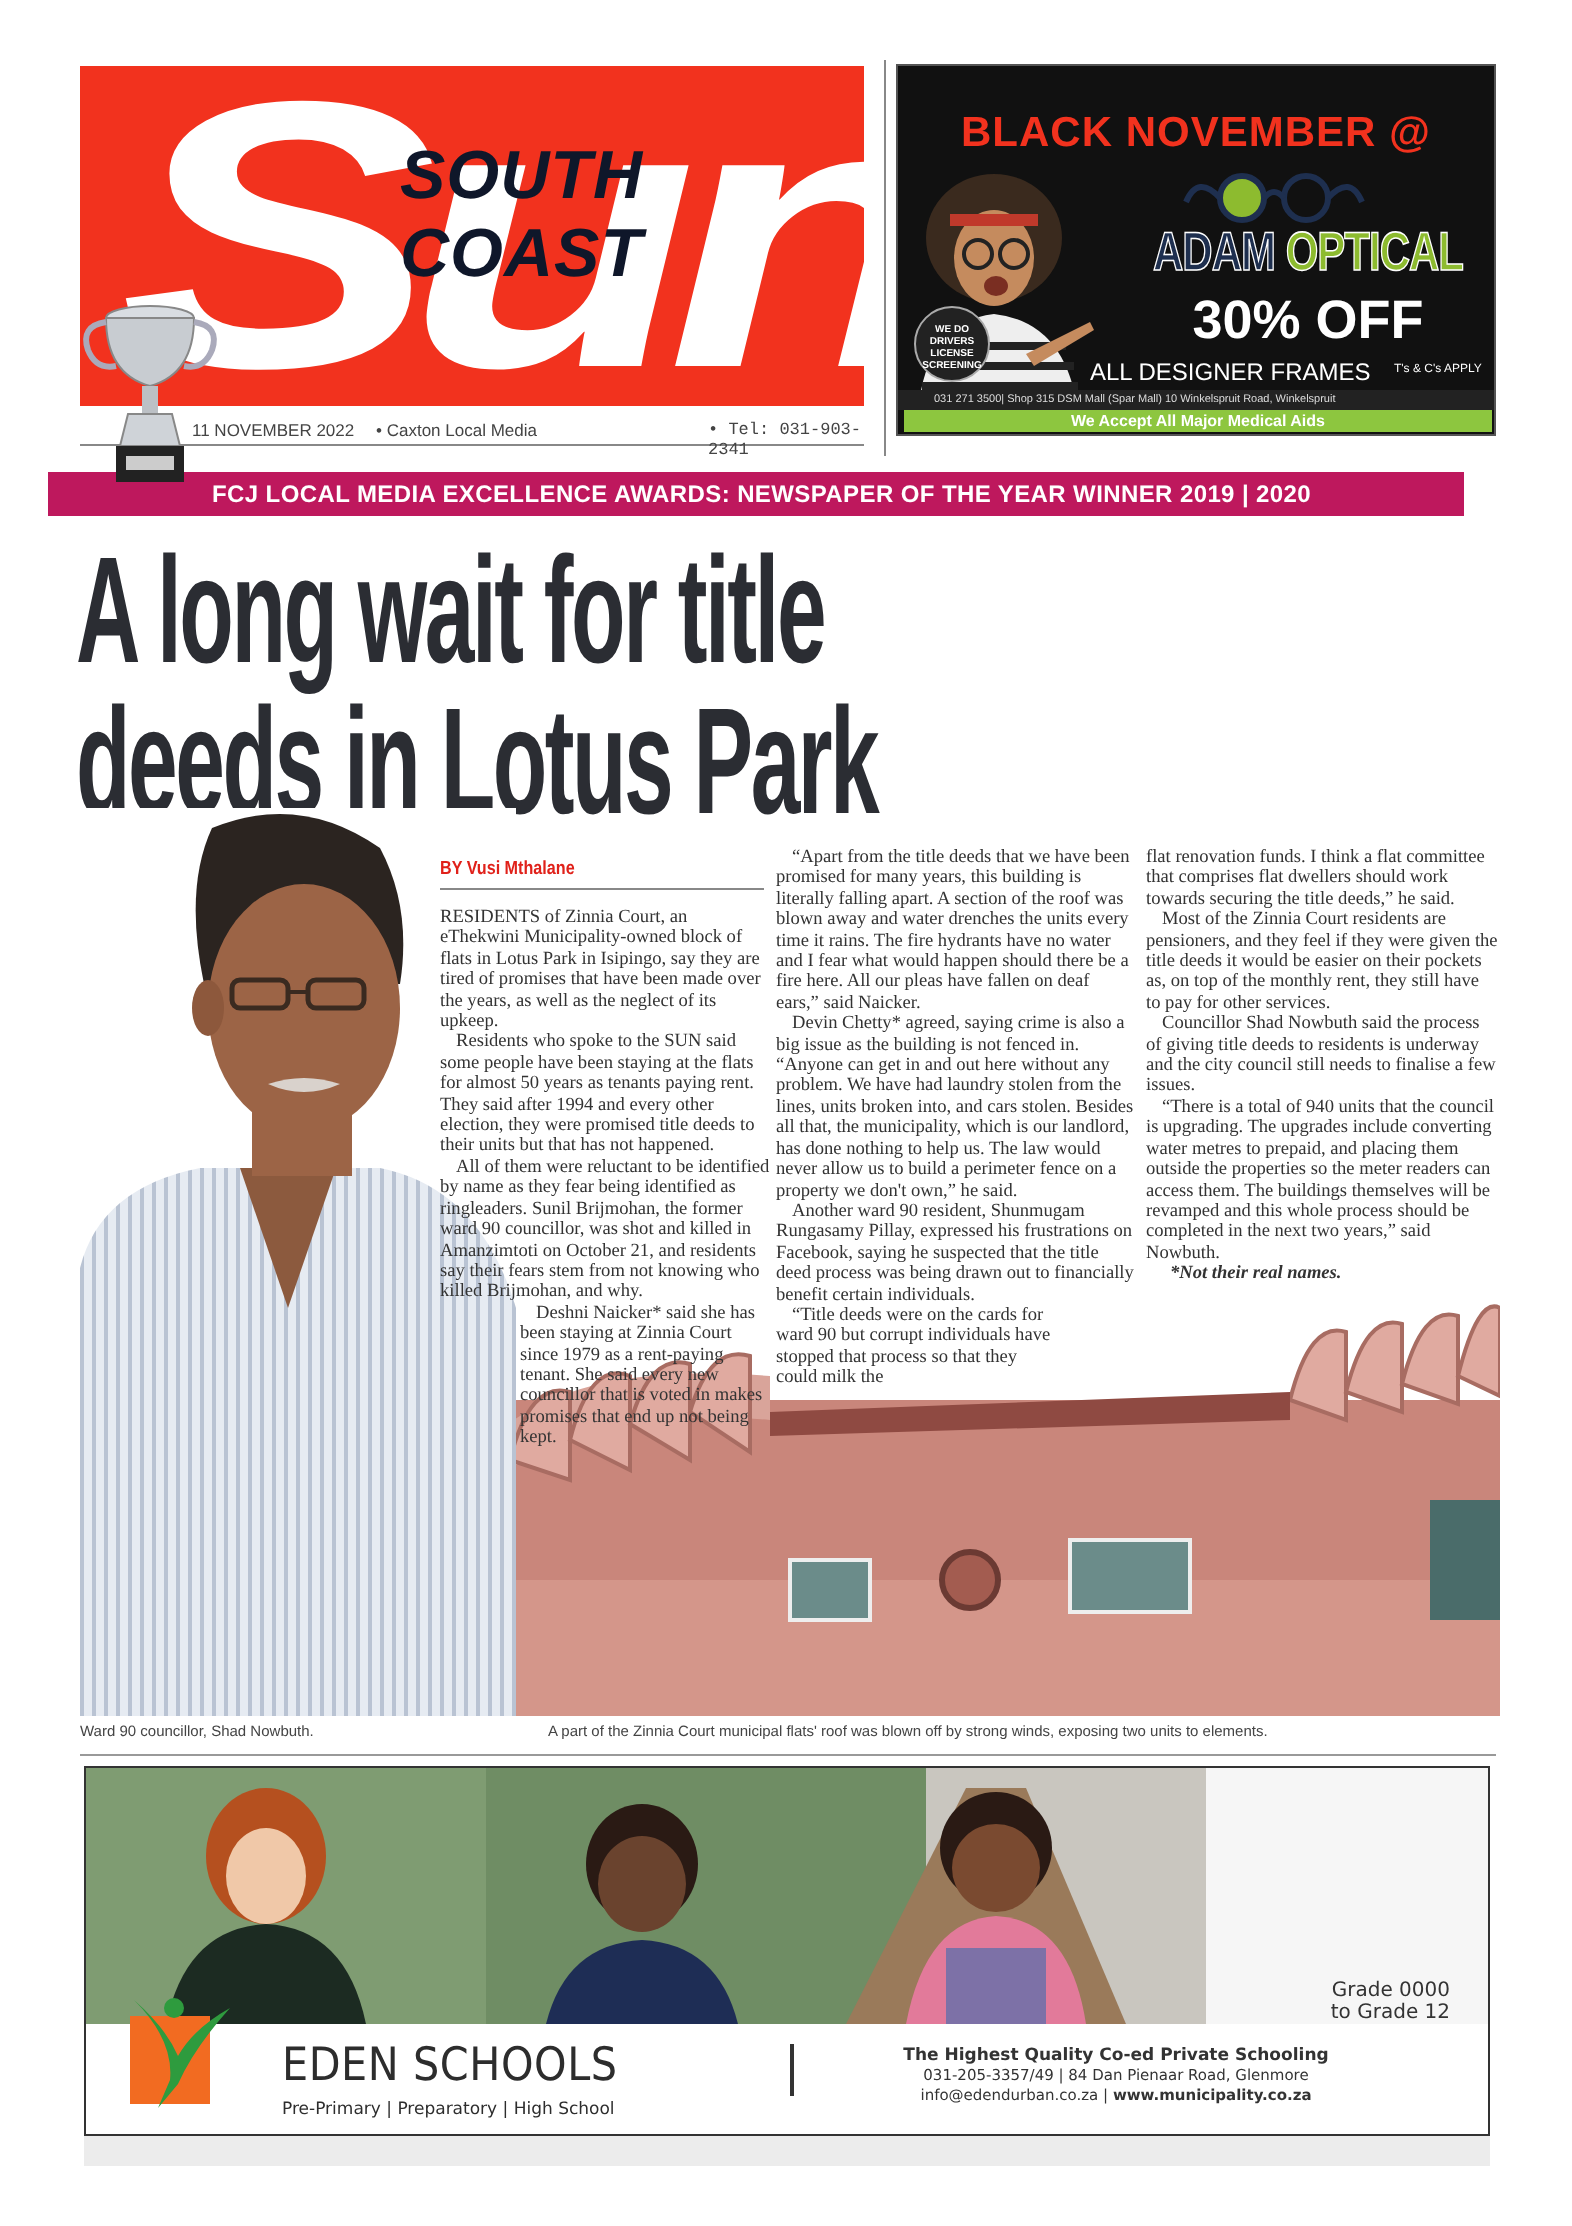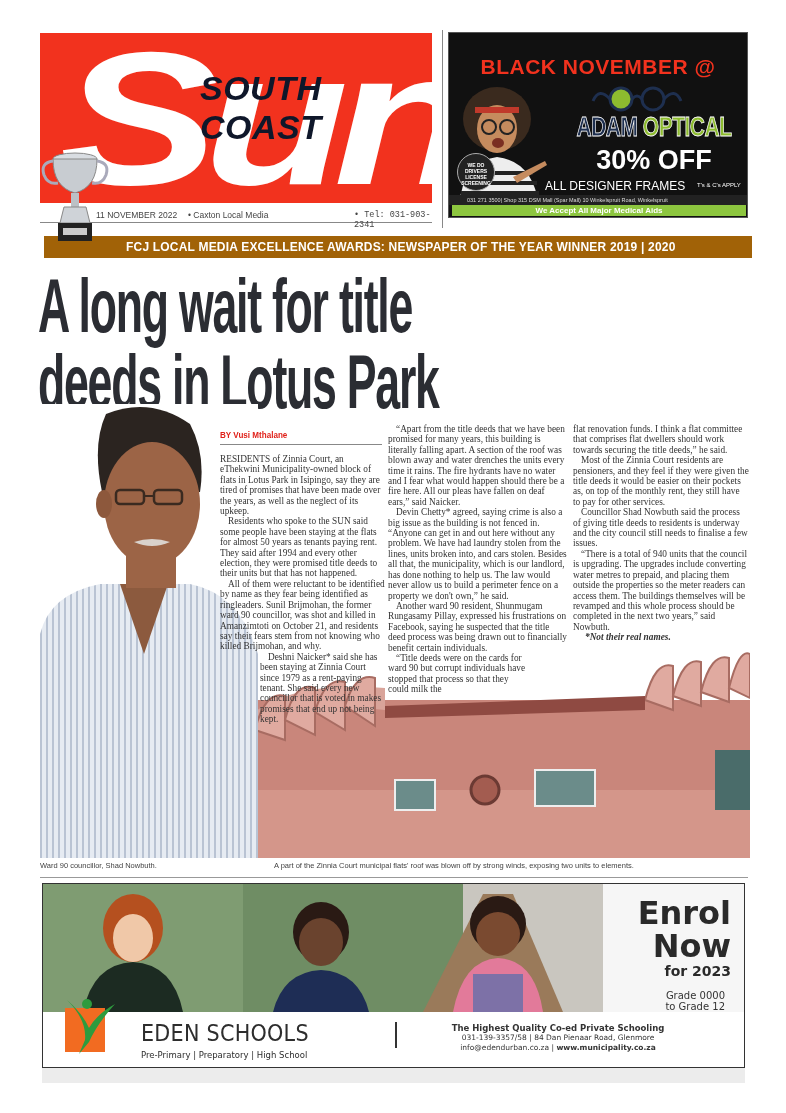--- a/index.html
+++ b/index.html
@@ -92,21 +92,21 @@
   }
   .badge-drivers {
     position: absolute; left: 8px; top: 120px; width: 38px; height: 38px; border-radius: 50%;
     background: #222; border: 1px solid #aaa;
     font-family: "Liberation Sans", sans-serif; font-weight: bold; font-size: 5px; color: #fff;
     text-align: center; padding-top: 8px; line-height: 6px;
   }
 
   
   .award-banner {
-    position: absolute; left: 44px; top: 236px; width: 708px; height: 22px; background: #a16207;
+    position: absolute; left: 24px; top: 236px; width: 708px; height: 22px; background: #be185d;
     font-family: "Liberation Sans", sans-serif; font-weight: bold; font-size: 12px; color: #fff;
     line-height: 22px; padding-left: 82px; letter-spacing: 0.2px;
   }
 
   
   .headline {
     position: absolute; left: 38px; top: 268px; width: 720px;
     font-family: "Liberation Sans", sans-serif; font-weight: bold; color: #2b2d33;
     font-size: 72px; line-height: 72px; letter-spacing: -2px;
     transform: scaleX(0.62) scaleY(1.05); transform-origin: left top; white-space: nowrap;
@@ -331,38 +331,33 @@
     <ellipse cx="90" cy="54" rx="20" ry="24" fill="#f0c8a8"></ellipse>
     <path d="M40 128 Q50 80 90 78 Q130 80 140 128 Z" fill="#1c2b22"></path>
     <ellipse cx="278" cy="48" rx="28" ry="30" fill="#2a1a14"></ellipse>
     <ellipse cx="278" cy="58" rx="22" ry="24" fill="#6a432e"></ellipse>
     <path d="M230 128 Q240 88 278 86 Q316 88 326 128 Z" fill="#1e2d55"></path>
     <ellipse cx="455" cy="40" rx="28" ry="28" fill="#2a1a14"></ellipse>
     <ellipse cx="455" cy="50" rx="22" ry="22" fill="#7a4a30"></ellipse>
     <path d="M410 128 Q420 76 455 74 Q492 76 500 128 Z" fill="#e27a9a"></path>
     <rect x="430" y="90" width="50" height="38" fill="#3a6bb0" opacity="0.6"></rect>
   </svg>
-  <div class="enrol">
-    <span class="e1">Enrol</span>
-    <span class="e2">Now</span>
-    <span class="e3">for 2023</span>
-  </div>
   <div class="grades">
     <div>Grade 0000</div>
     <div>to Grade 12</div>
   </div>
   <div class="eden-footer">
     <svg class="eden-logo" viewBox="0 0 62 62">
       <rect x="8" y="14" width="40" height="44" fill="#f26b21"></rect>
       <path d="M10 6 Q30 26 28 46 L22 60 L32 48 Q40 30 58 10 Q40 20 32 34 Q26 20 10 6 Z" fill="#2e9b3e"></path>
       <circle cx="30" cy="10" r="5" fill="#2e9b3e"></circle>
     </svg>
     <div class="eden-name">EDEN SCHOOLS</div>
     <div class="eden-levels">Pre-Primary | Preparatory | High School</div>
     <div class="eden-divider"></div>
     <div class="eden-info">
       <div class="tagline">The Highest Quality Co-ed Private Schooling</div>
-      <div>031-139-3357/58 | 84 Dan Pienaar Road, Glenmore</div>
+      <div>031-205-3357/49 | 84 Dan Pienaar Road, Glenmore</div>
       <div><span>info@edendurban.co.za | </span><span class="web">www.municipality.co.za</span></div>
     </div>
   </div>
 </div>
 <div class="bottom-gray"></div>
 
 </body></html>

